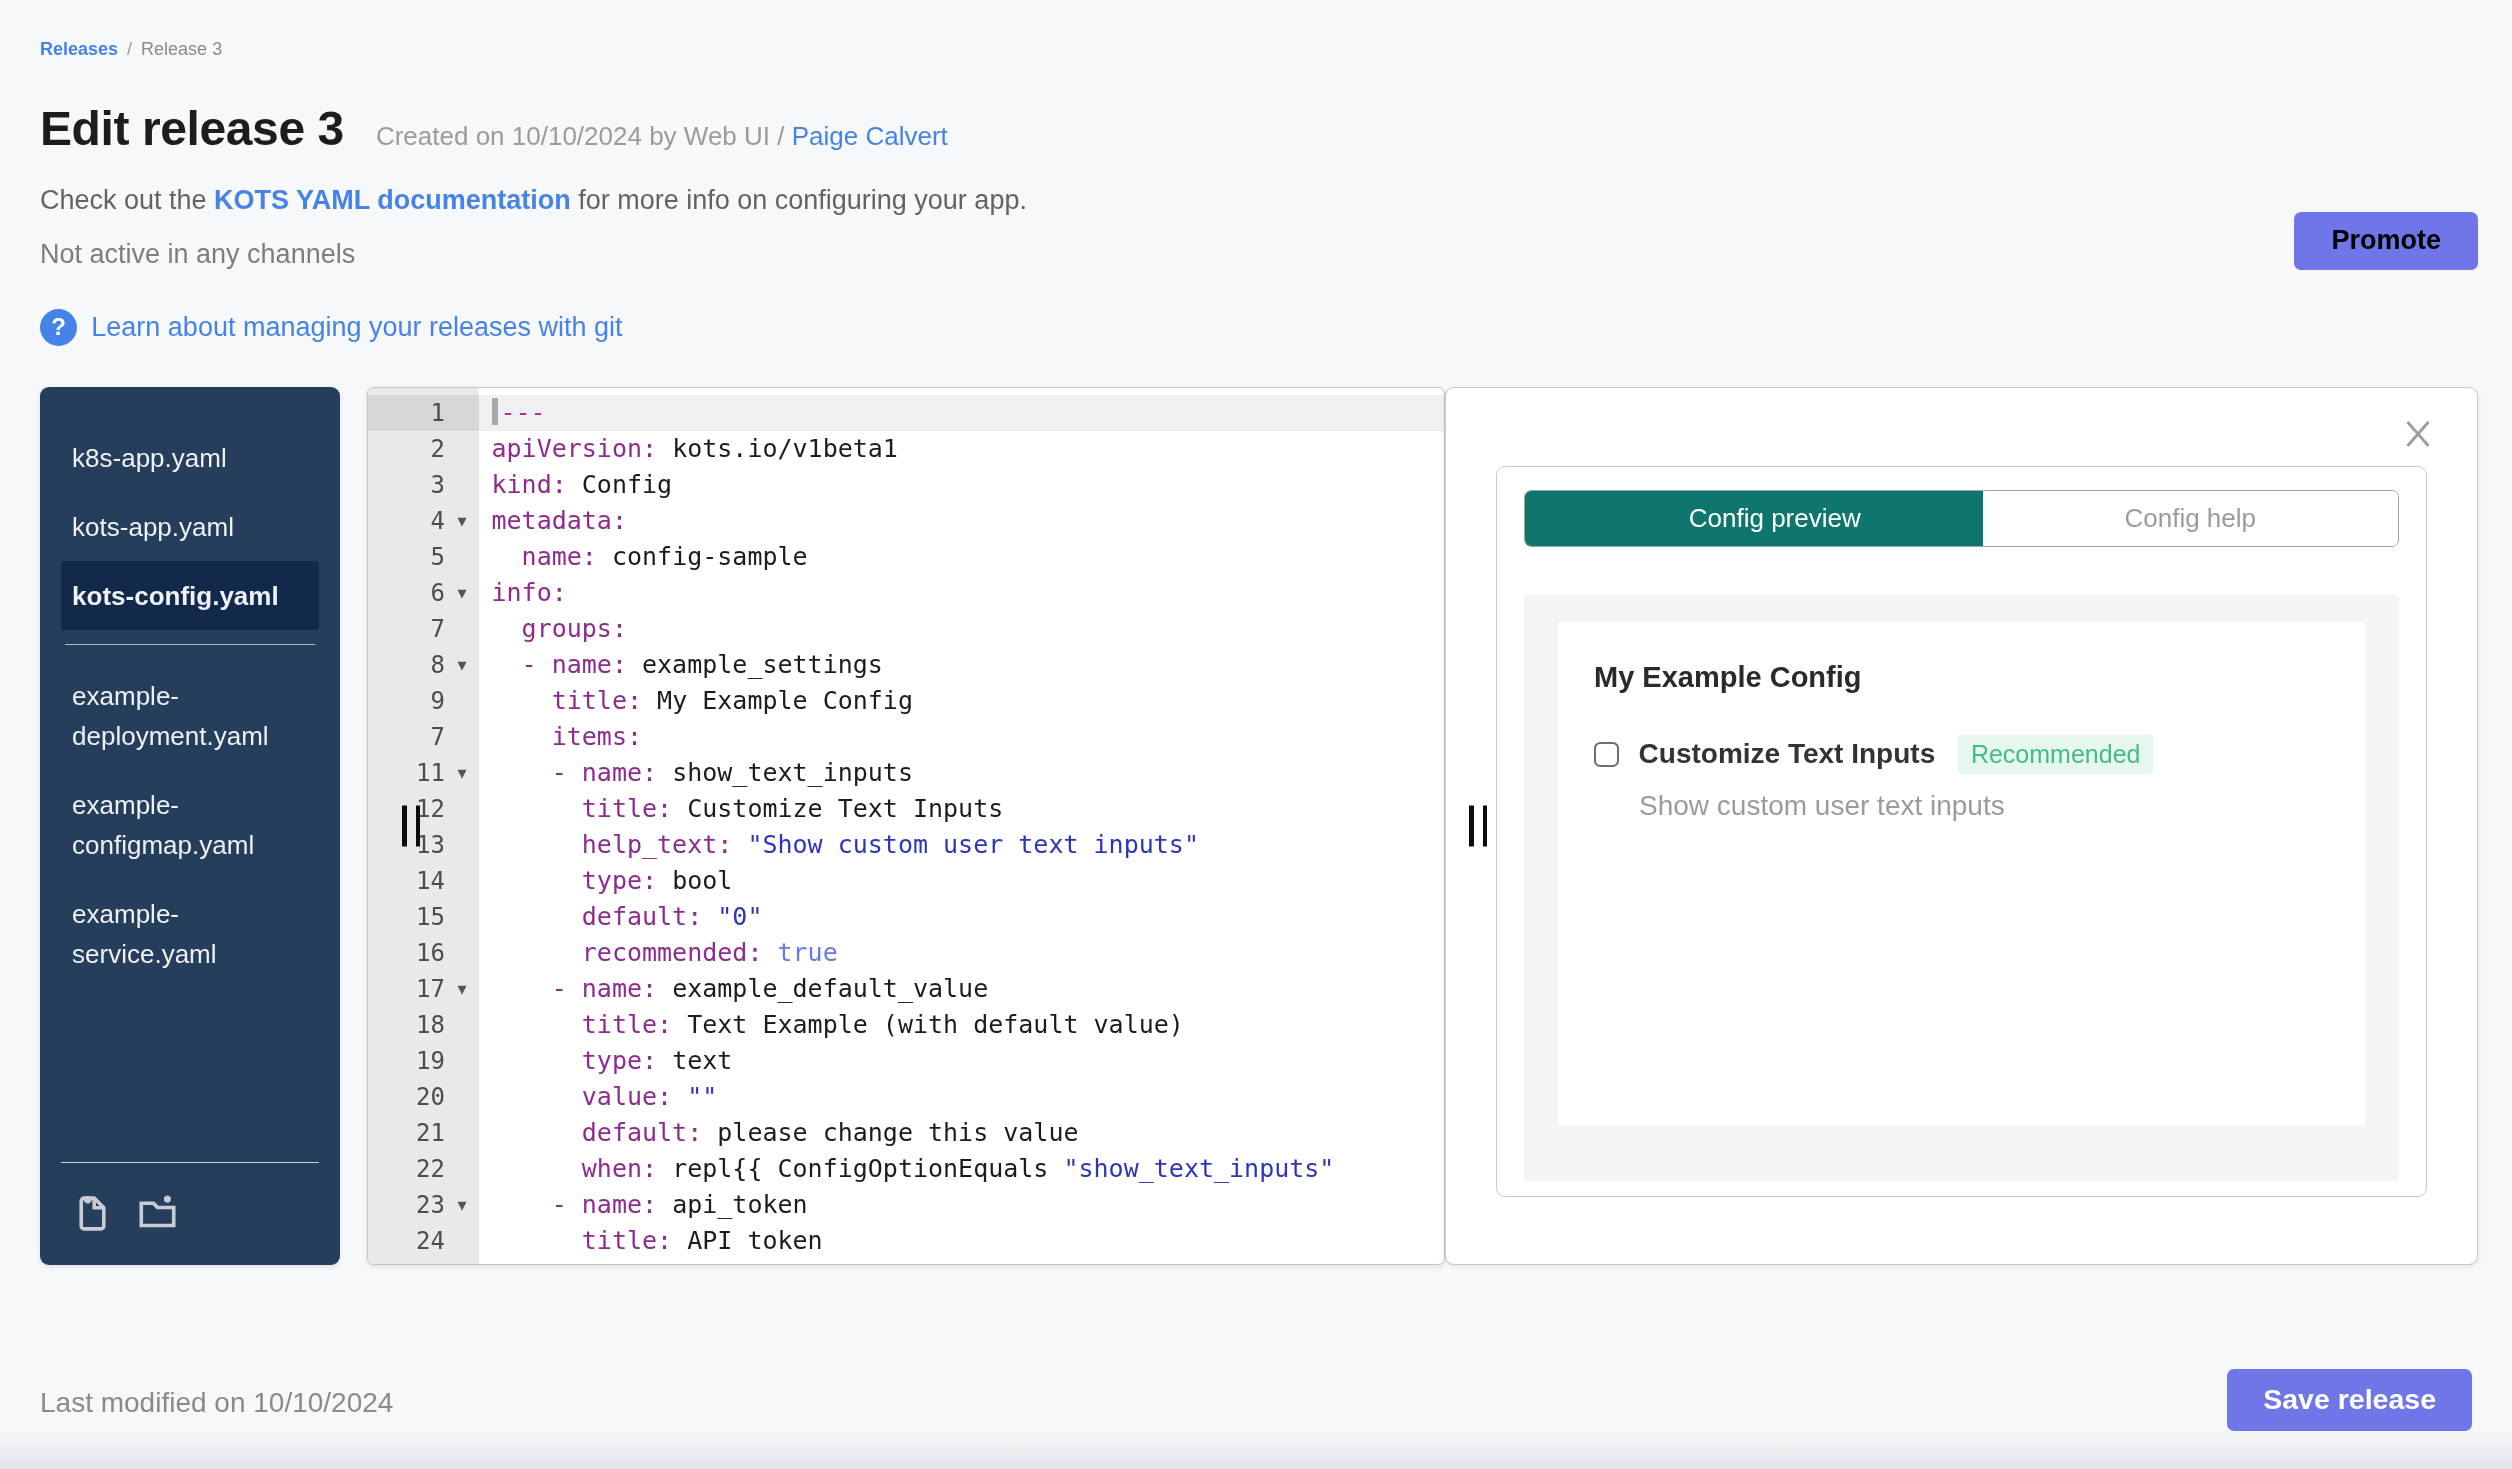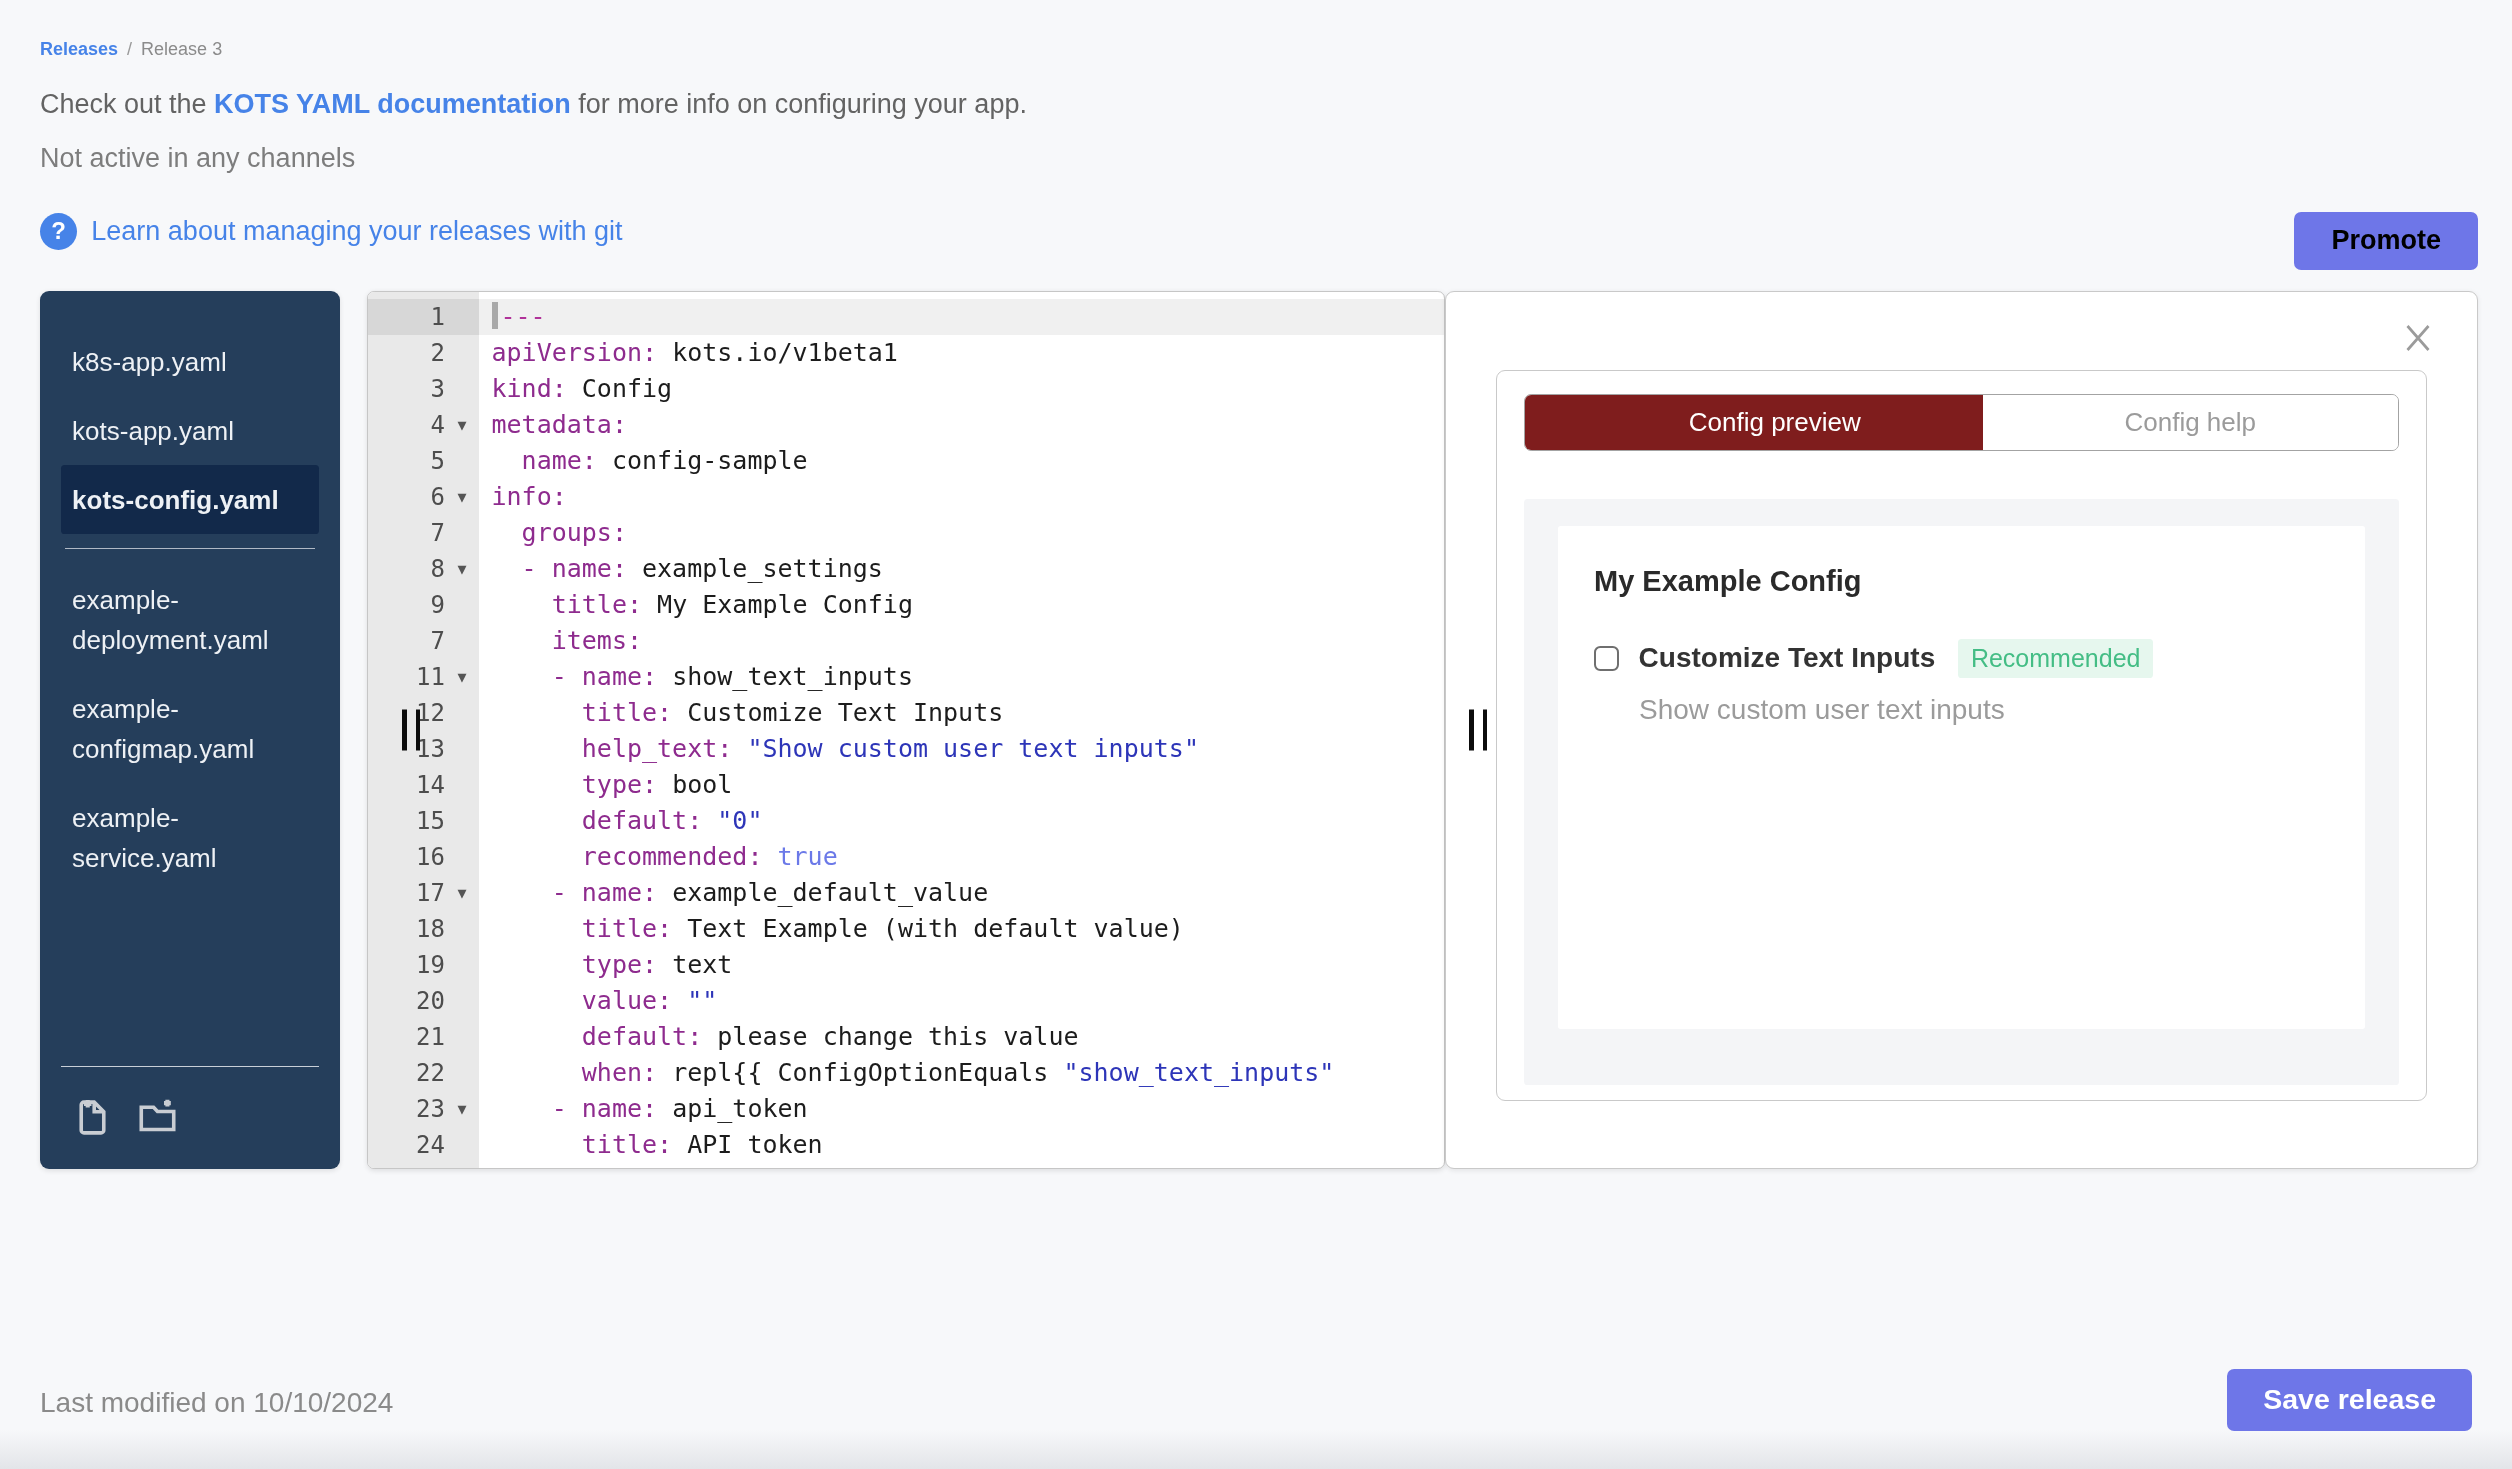--- a/index.html
+++ b/index.html
@@ -81,21 +81,21 @@
   
   .preview-panel { flex:1; background:#fff; border:0.9px solid #c9c9c9; border-radius:9px;
     margin-left:0; position:relative; box-shadow:0 1.8px 5.3px rgba(0,0,0,0.08); }
   .close-btn { position:absolute; top:23px; right:36px; background:none; border:none;
     cursor:pointer; padding:5.3px; line-height:0; }
   .inner-card { margin:78px 50px 57px 50px; border:0.9px solid #c9c9c9; border-radius:9px;
     height:731px; padding:23px 27px; background:#fff; }
   .tab-group { display:flex; height:57px; border:0.9px solid #a3a3a3; border-radius:7.1px; overflow:hidden; }
   .tab { flex:1; display:flex; align-items:center; justify-content:center;
     font-size:26px; cursor:pointer; background:#fff; color:#9b9b9b; border:none; font-family:inherit; }
-  .tab.active { background:#7f1d1d; color:#fff;padding-left:42px; }
+  .tab.active { background:#0f766e; color:#fff;padding-left:42px; }
   .gray-box { margin-top:48px; background:#f4f5f7; border-radius:3.6px; height:586px; padding:27px 34px; }
   .white-card { background:#fff; border-radius:2.7px; height:503px; padding:39px 36px; }
   .group-title { font-size:29px; font-weight:bold; color:#2a2a2a; }
   .cfg-item-row { margin-top:41px; display:flex; align-items:center; gap:19.6px; }
   .checkbox { width:25px; height:25px; border:2.7px solid #6f6f6f; border-radius:6.2px;
     background:#fff; cursor:pointer; flex:none; }
   .cfg-item-label { font-size:28px; font-weight:bold; color:#333; }
   .badge { font-size:25px; color:#44bd85; background:#e6f7ee; border-radius:3.6px;
     padding:5.3px 12.5px; margin-left:3.6px; }
   .cfg-item-help { margin-top:16px; margin-left:45px; font-size:28px; color:#9b9b9b; }
@@ -108,20 +108,24 @@
 </style>
 </head>
 <body>
 
 <div class="page">
 
   <div class="breadcrumb">
     <a>Releases</a><span class="sep">/</span><span>Release 3</span>
   </div>
 
+  <div class="title-row">
+    <h1>Edit release 3</h1>
+    <div class="created"><span>Created on 10/10/2024 by Web UI / </span><a>Paige Calvert</a></div>
+  </div>
 
   <div class="doc-line"><span>Check out the </span><a>KOTS YAML documentation</a><span> for more info on configuring your app.</span></div>
 
   <div class="channel-status">Not active in any channels</div>
 
   <div class="git-row">
     <span class="q-icon">?</span>
     <a>Learn about managing your releases with git</a>
   </div>
 

